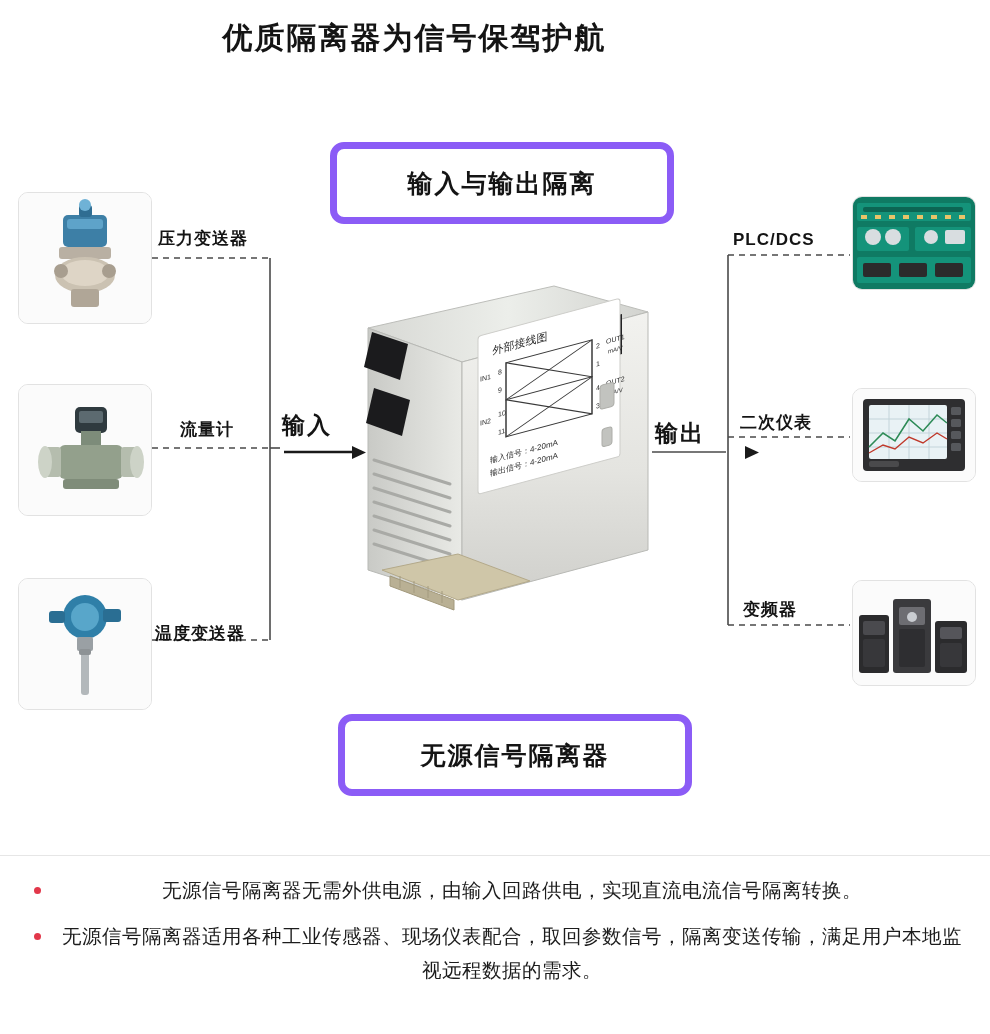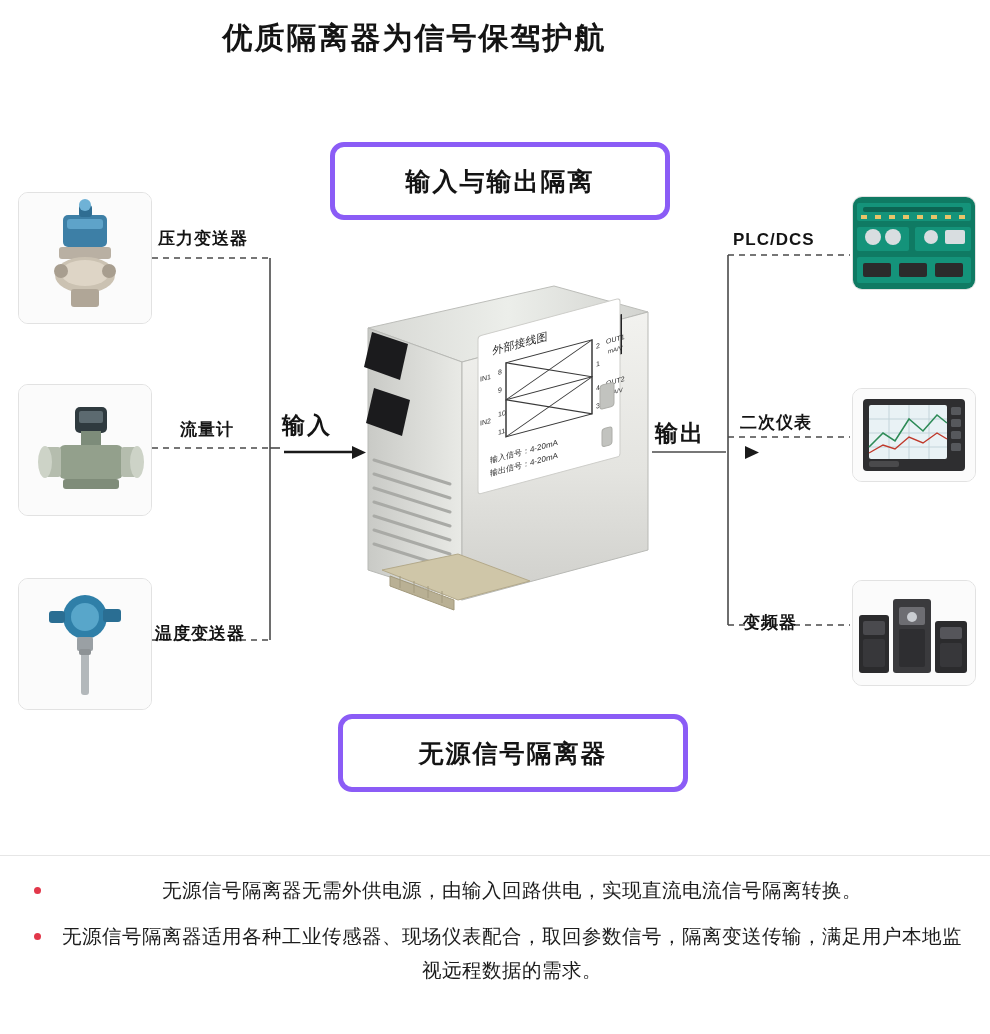--- a/index.html
+++ b/index.html
@@ -30,21 +30,21 @@
     text-align: center;
     font-size: 30px;
     font-weight: bold;
     letter-spacing: 2px;
     color: #141414;
   }
 
   
   .round-box {
     position: absolute;
-    border: 5px solid #8b5cf6;
+    border: 7px solid #8b5cf6;
     border-radius: 14px;
     background: #ffffff;
     display: flex;
     align-items: center;
     justify-content: center;
     font-size: 25px;
     font-weight: bold;
     letter-spacing: 2px;
     color: #141414;
   }
@@ -85,21 +85,21 @@
     font-weight: bold;
     color: #141414;
     letter-spacing: 1px;
     white-space: nowrap;
   }
   #label-pressure { left: 158px; top: 227px; }
   #label-flow     { left: 180px; top: 418px; }
   #label-temp     { left: 155px; top: 622px; }
   #label-plc      { left: 733px; top: 230px; }
   #label-meter    { left: 740px; top: 411px; }
-  #label-inverter { left: 743px; top: 598px; margin-top: 13px; }
+  #label-inverter { left: 743px; top: 598px; }
 
   .big-label {
     position: absolute;
     font-size: 23px;
     font-weight: bold;
     letter-spacing: 2px;
     color: #141414;
   }
   #label-input  { left: 282px; top: 410px; text-align: right; }
   #label-output { left: 655px; top: 418px; }

